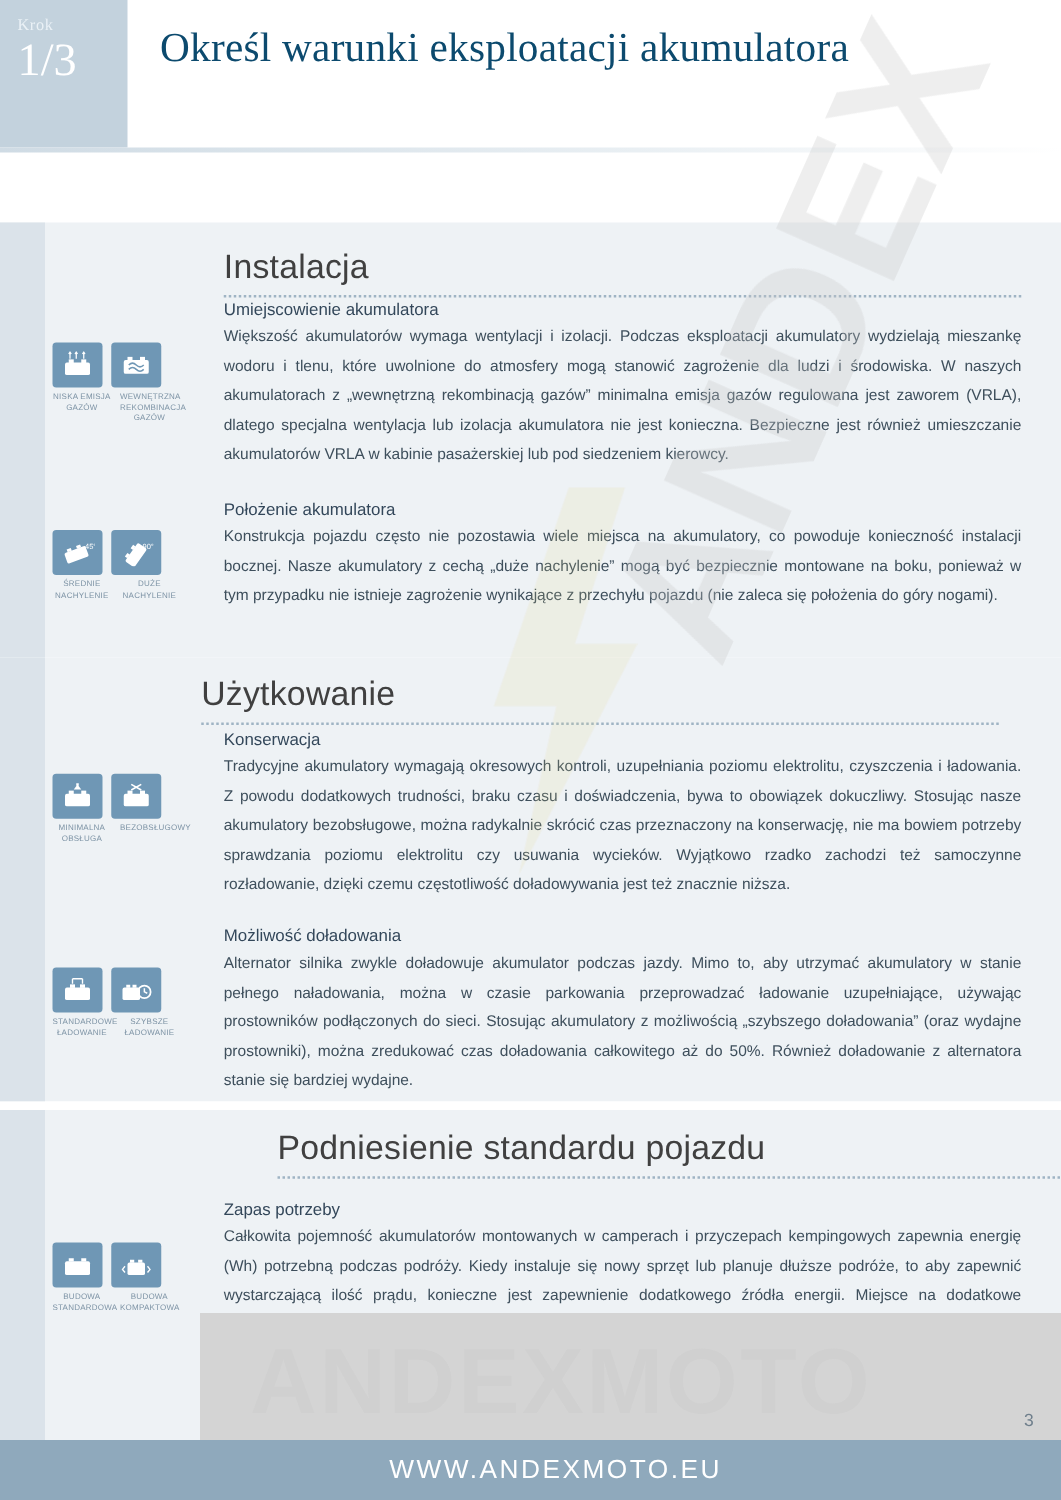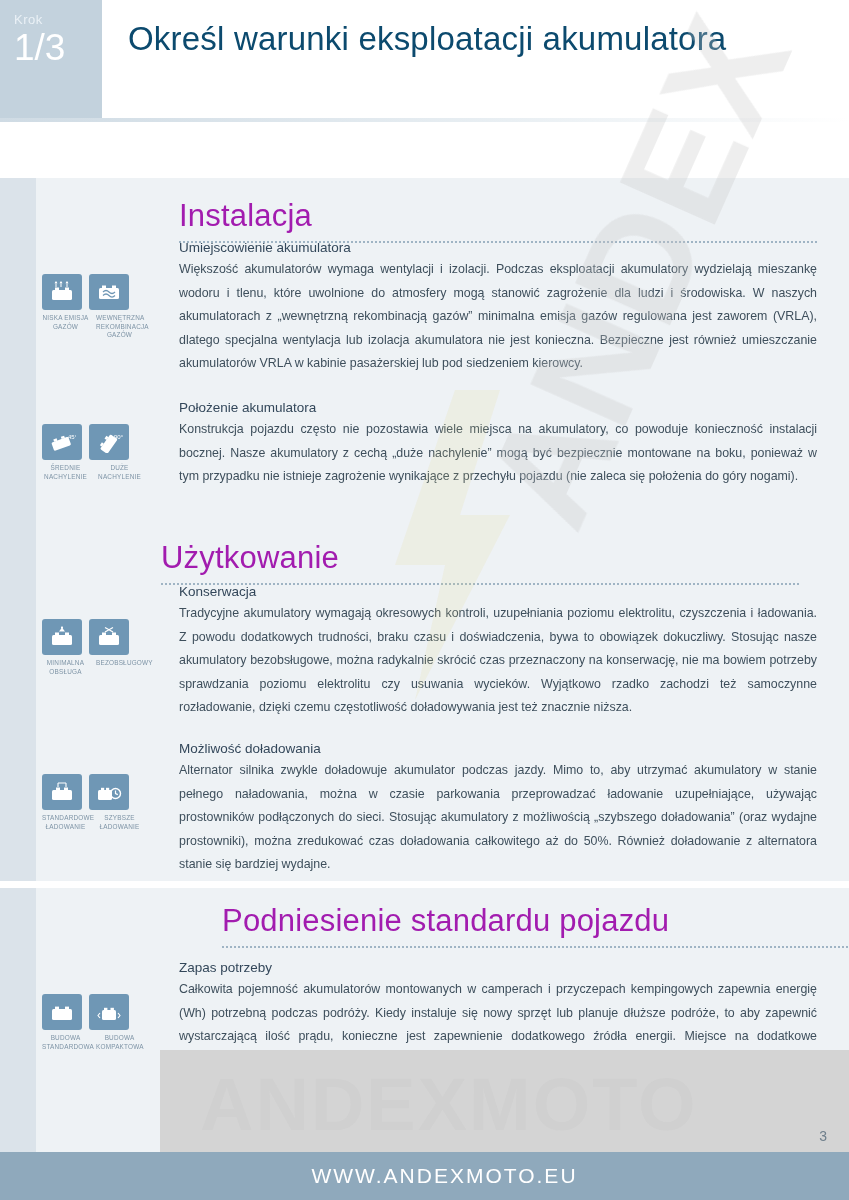--- a/index.html
+++ b/index.html
@@ -10,20 +10,21 @@
     background: #ffffff;
     color: #2b3a42;
     position: relative;
     overflow: hidden;
   }
 
   
   .header {
     position: absolute; top: 0; left: 0; width: 740px; height: 118px;
     background: #ffffff;
+    font-family: Liberation Serif, serif;
   }
   .step-badge {
     position: absolute; left: 0; top: 0; width: 102px; height: 118px;
     background: #c3d2dd;
     color: #ffffff;
     padding: 12px 0 0 14px;
   }
   .step-badge .step-word {
     font-size: 13px; letter-spacing: .5px; color: #eaf1f6; font-weight: 400;
   }
@@ -47,21 +48,21 @@
   }
   .band-inner { position: relative; height: 100%; }
 
   .left-rail {
     position: absolute; left: 0; top: 0; width: 36px; height: 100%;
     background: #dbe3ea;
   }
 
   
   .sec-title {
-    font-size: 31px; font-weight: 300; color: #a21caf; letter-spacing: .2px;
+    font-size: 27px; font-weight: 300; color: #404040; letter-spacing: .2px;
   }
   .dotted {
     border-bottom: 2px dotted #9fb4c4; height: 0; margin-top: 7px;
   }
   .sub-title {
     font-size: 13.5px; font-weight: 400; color: #33475a; margin-bottom: 3px;
   }
   .para {
     font-size: 12.4px; line-height: 23.6px; color: #3e4f5c; text-align: justify;
   }

